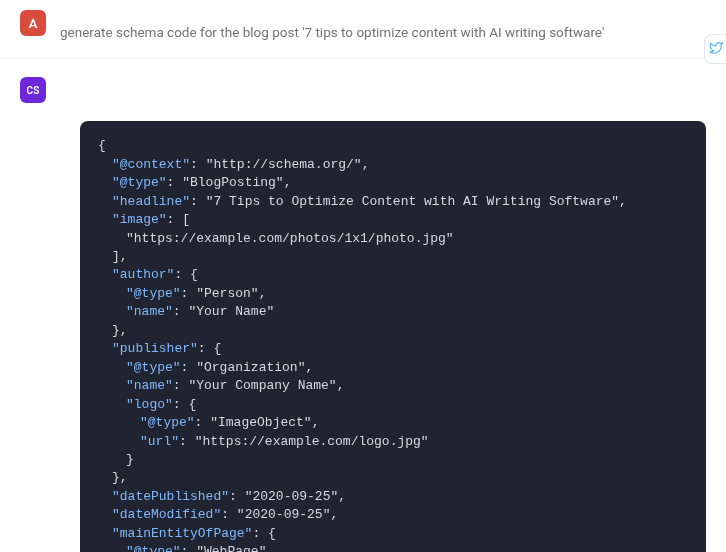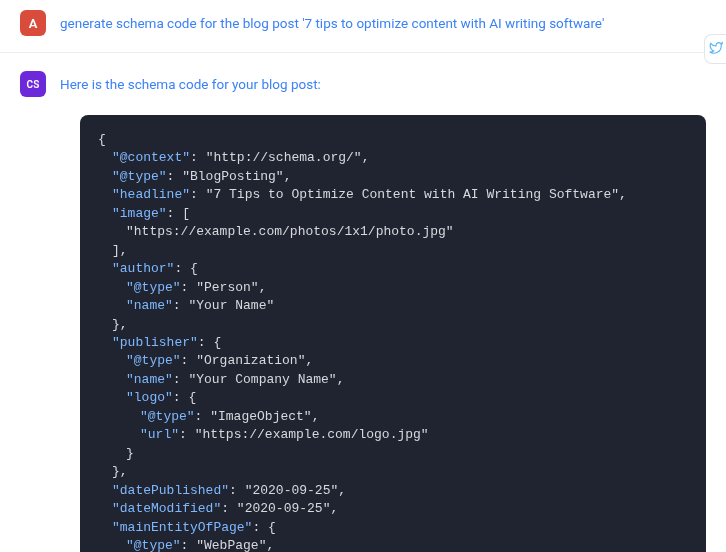--- a/index.html
+++ b/index.html
@@ -31,23 +31,24 @@
     font-size: 13px;
     font-weight: 600;
     color: #fff;
     flex-shrink: 0;
   }
   .avatar.user { background: #d94b3a; }
   .avatar.assistant { background: #6d28d9; font-size: 10px; letter-spacing: 0.3px; }
   .msg-content {
     flex: 1;
     font-size: 13.5px;
-    color: #3b82f6;
+    color: #737373;
     line-height: 1.5;
     padding-top: 3px;
+    margin-top: 9px;
   }
   .user-row {
     border-bottom: 1px solid #eceef0;
     padding-bottom: 16px;
   }
   .assistant-row { padding-top: 18px; }
   .code-block {
     margin: 18px 0 0 80px;
     background: #1f2430;
     border-radius: 8px;
@@ -92,21 +93,20 @@
     <div class="avatar user">
       <span>A</span>
     </div>
     <div class="msg-content">generate schema code for the blog post '7 tips to optimize content with AI writing software'</div>
   </div>
 
   <div class="msg-row assistant-row">
     <div class="avatar assistant">
       <span>CS</span>
     </div>
-    <div class="msg-content">Here is the schema code for your blog post:</div>
   </div>
 
   <div class="code-block" id="code-block">
       <span class="code-line ind0"><span class="punct">{</span></span>
       <span class="code-line ind1"><span class="key">"@context"</span><span class="punct">: </span><span class="string">"http://schema.org/"</span><span class="punct">,</span></span>
       <span class="code-line ind1"><span class="key">"@type"</span><span class="punct">: </span><span class="string">"BlogPosting"</span><span class="punct">,</span></span>
       <span class="code-line ind1"><span class="key">"headline"</span><span class="punct">: </span><span class="string">"7 Tips to Optimize Content with AI Writing Software"</span><span class="punct">,</span></span>
       <span class="code-line ind1"><span class="key">"image"</span><span class="punct">: [</span></span>
       <span class="code-line ind2"><span class="string">"https://example.com/photos/1x1/photo.jpg"</span></span>
       <span class="code-line ind1"><span class="punct">],</span></span>

